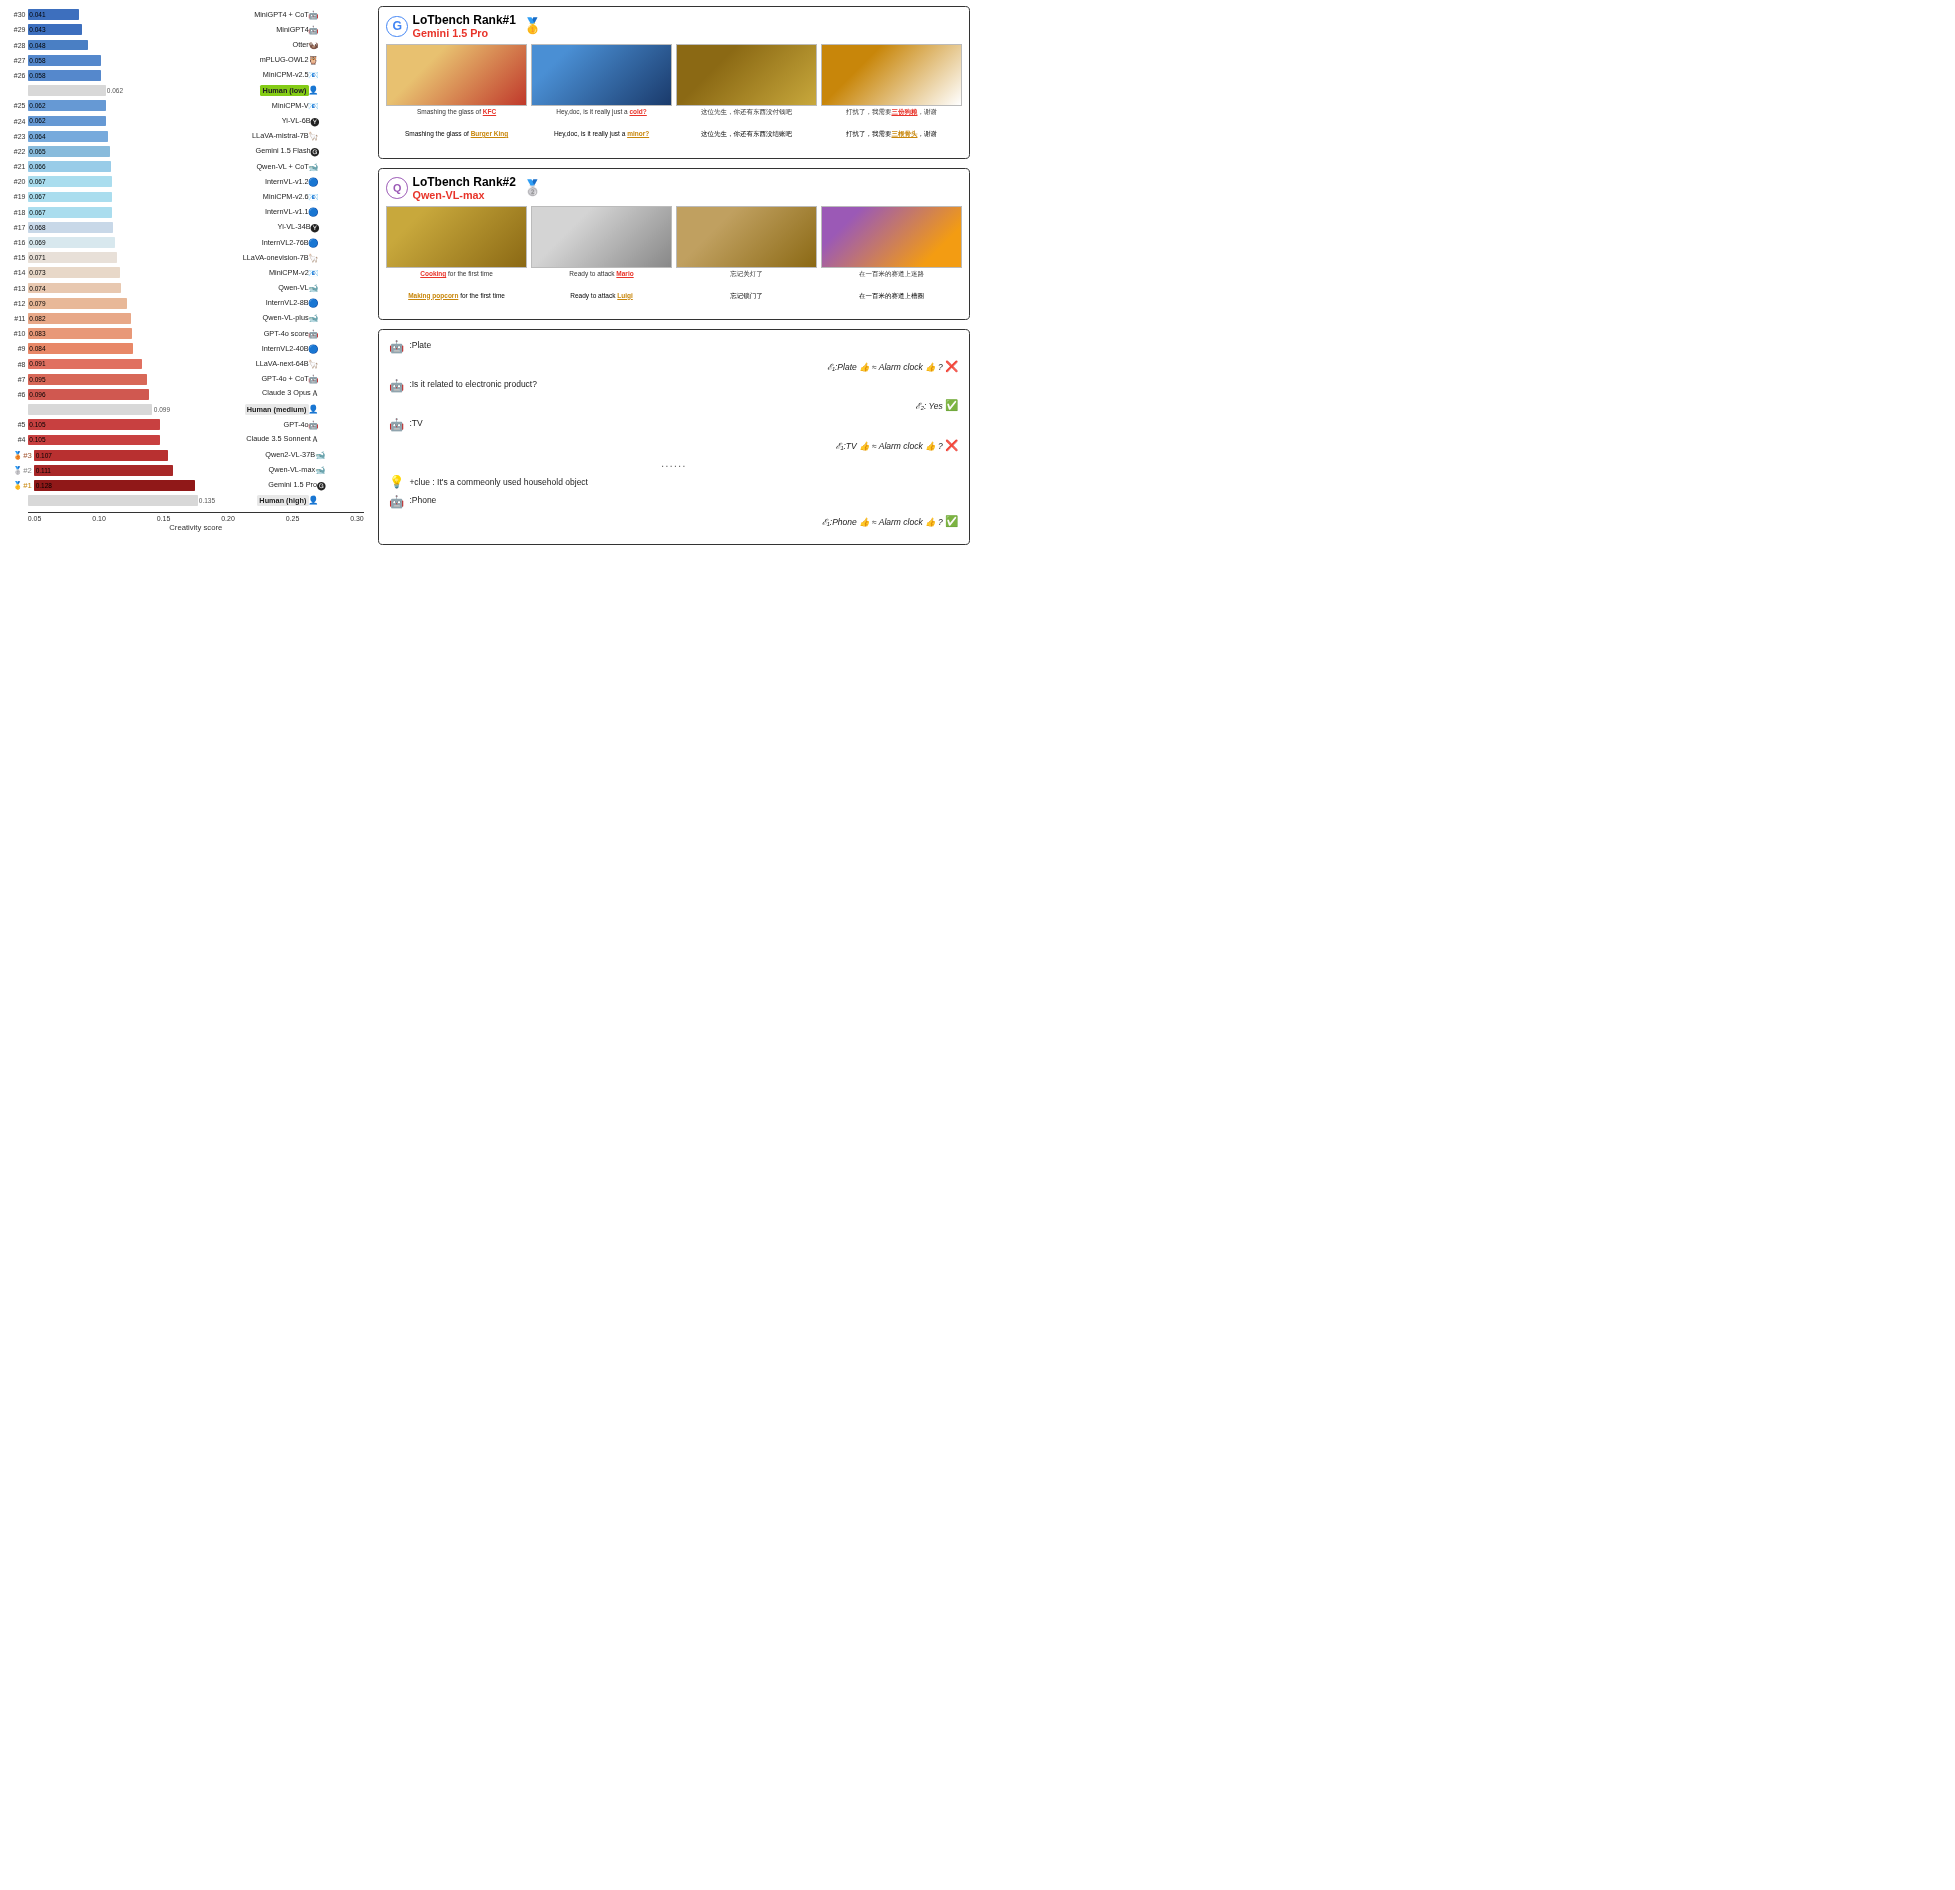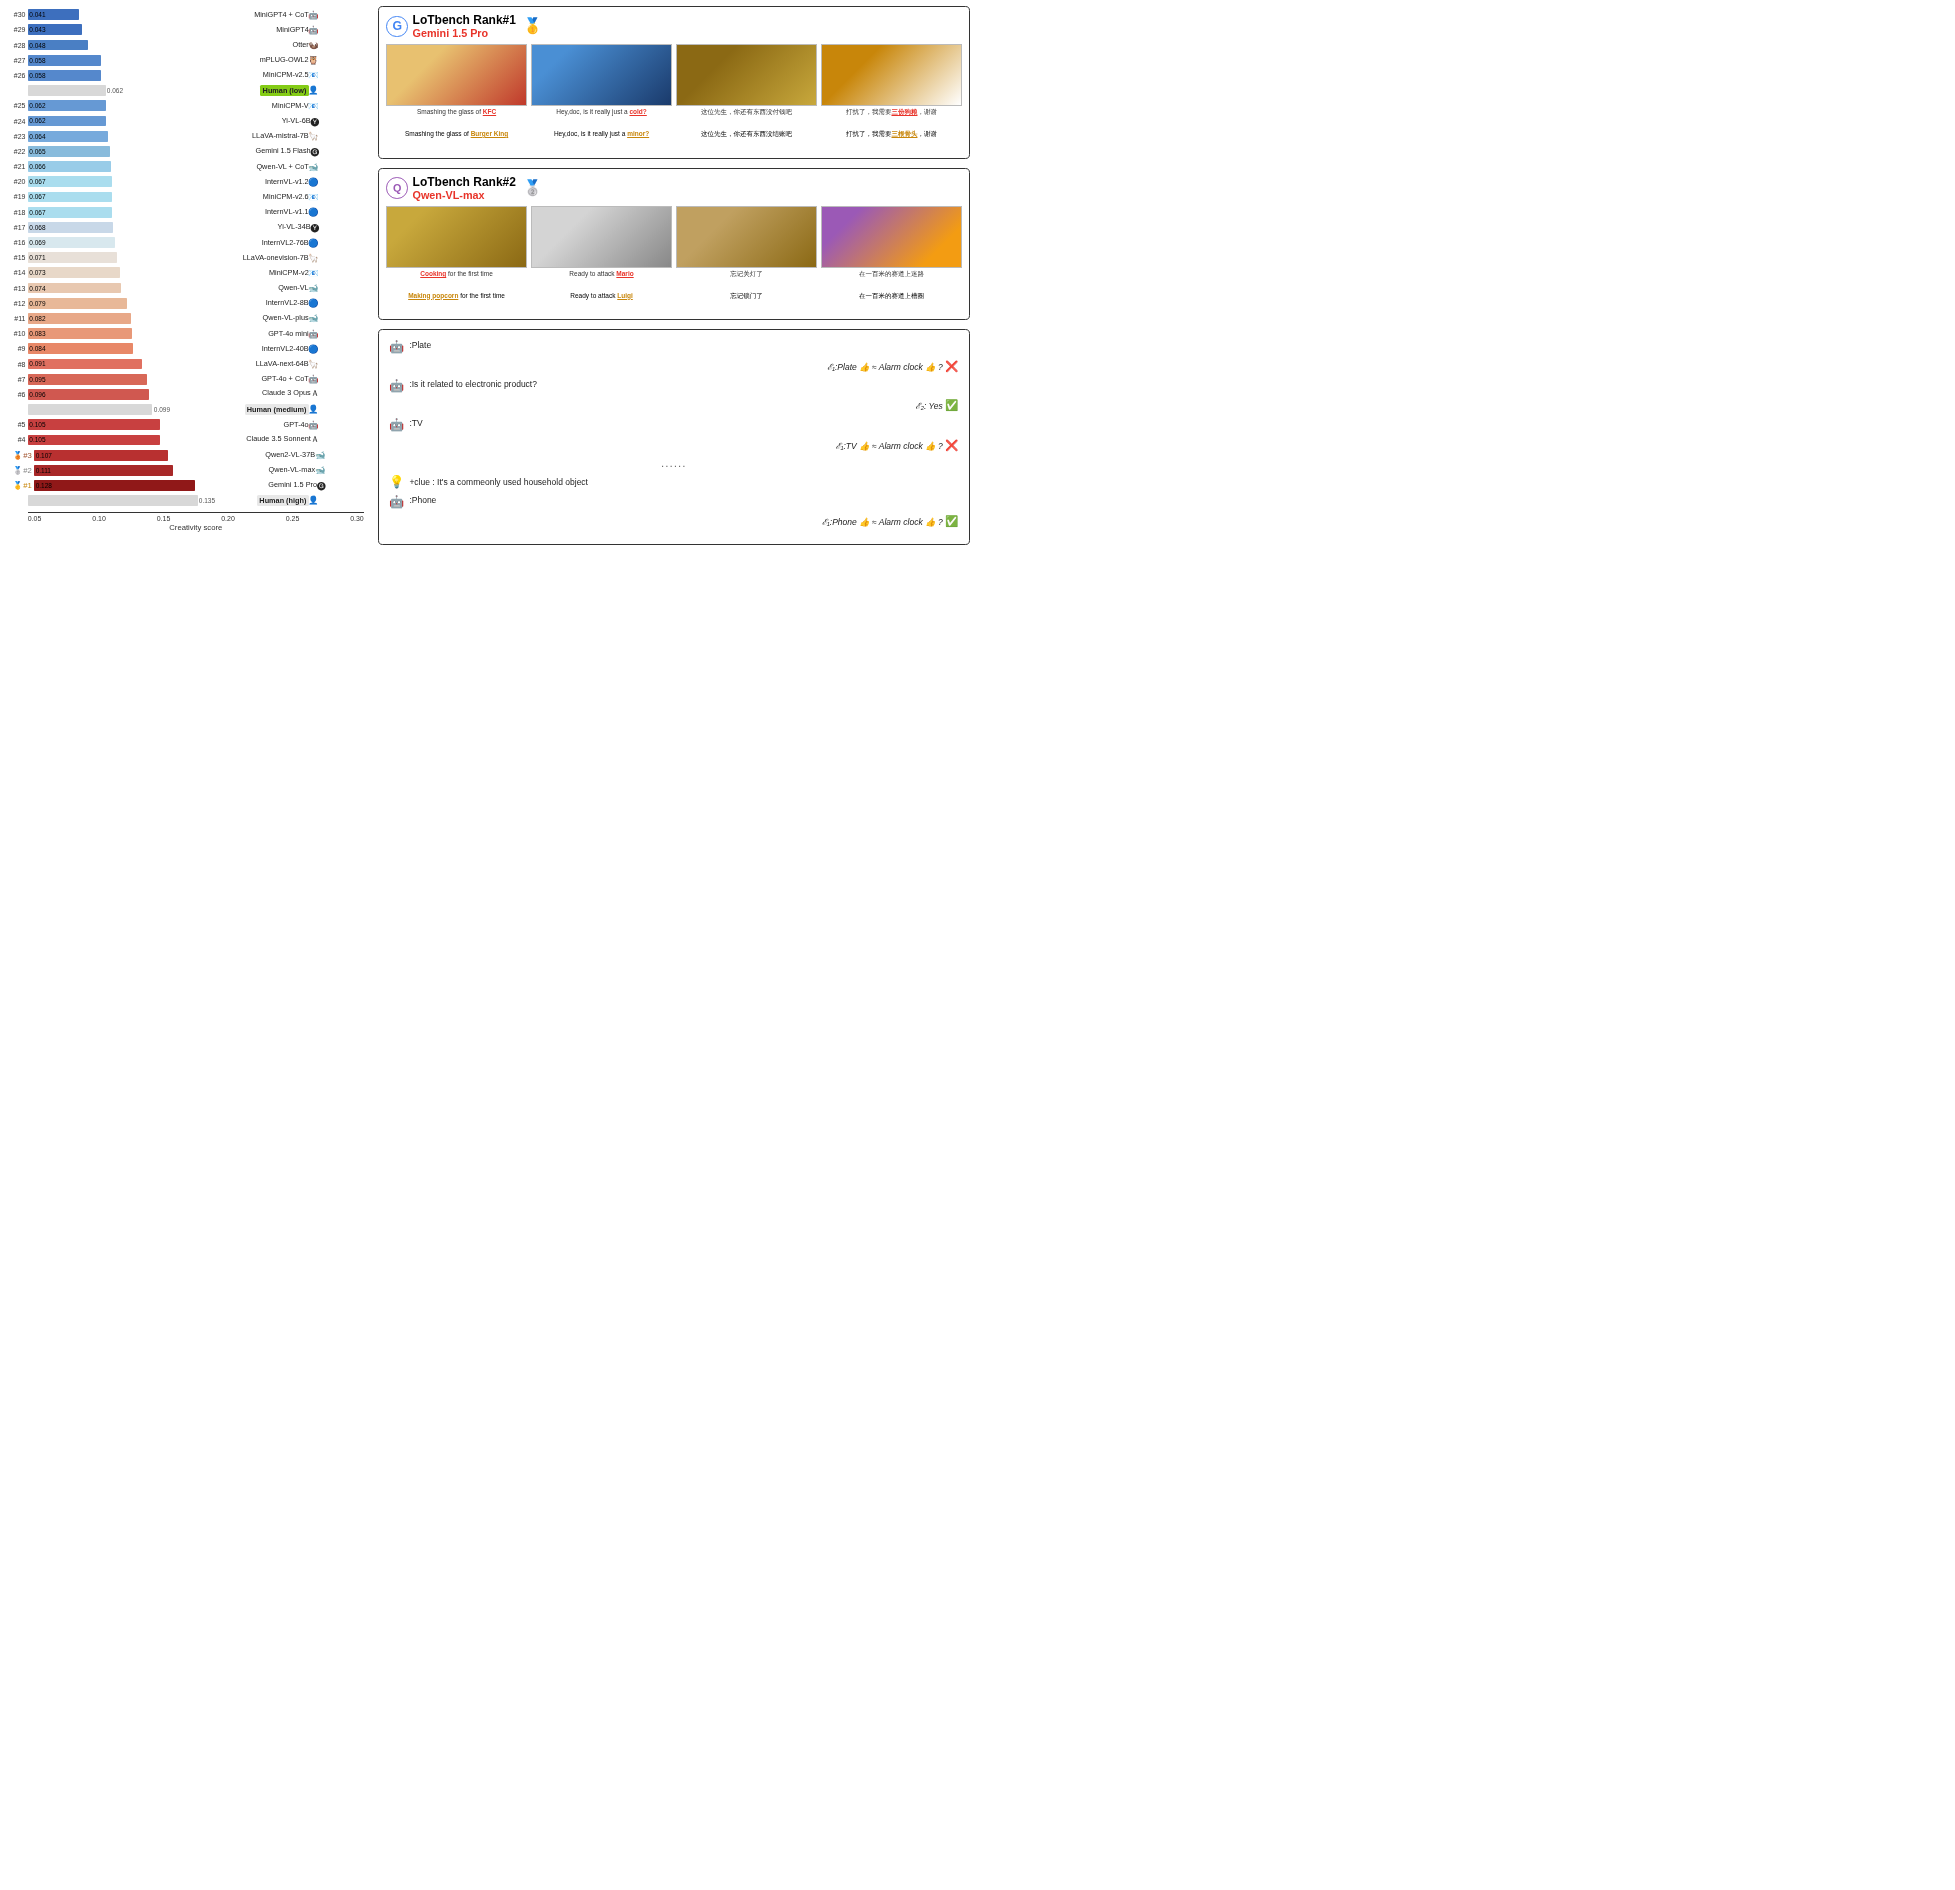--- a/index.html
+++ b/index.html
@@ -454,21 +454,21 @@
           <span class="bar-icon">🐋</span>
         </div>
       </div>
       <div class="bar-row">
         <div class="bar-rank">#10</div>
         <div class="bar-container" style="width: 170px; flex: 0 0 auto;">
           <div class="bar-fill" style="width: 104px; background-color: rgb(232, 152, 120);"></div>
           <div class="bar-value">0.083</div>
         </div>
         <div class="bar-label">
-          <span>GPT-4o mini</span>
+          <span>GPT-4o score</span>
           <span class="bar-icon">🤖</span>
         </div>
       </div>
       <div class="bar-row">
         <div class="bar-rank">#9</div>
         <div class="bar-container" style="width: 170px; flex: 0 0 auto;">
           <div class="bar-fill" style="width: 105px; background-color: rgb(232, 136, 104);"></div>
           <div class="bar-value">0.084</div>
         </div>
         <div class="bar-label">

